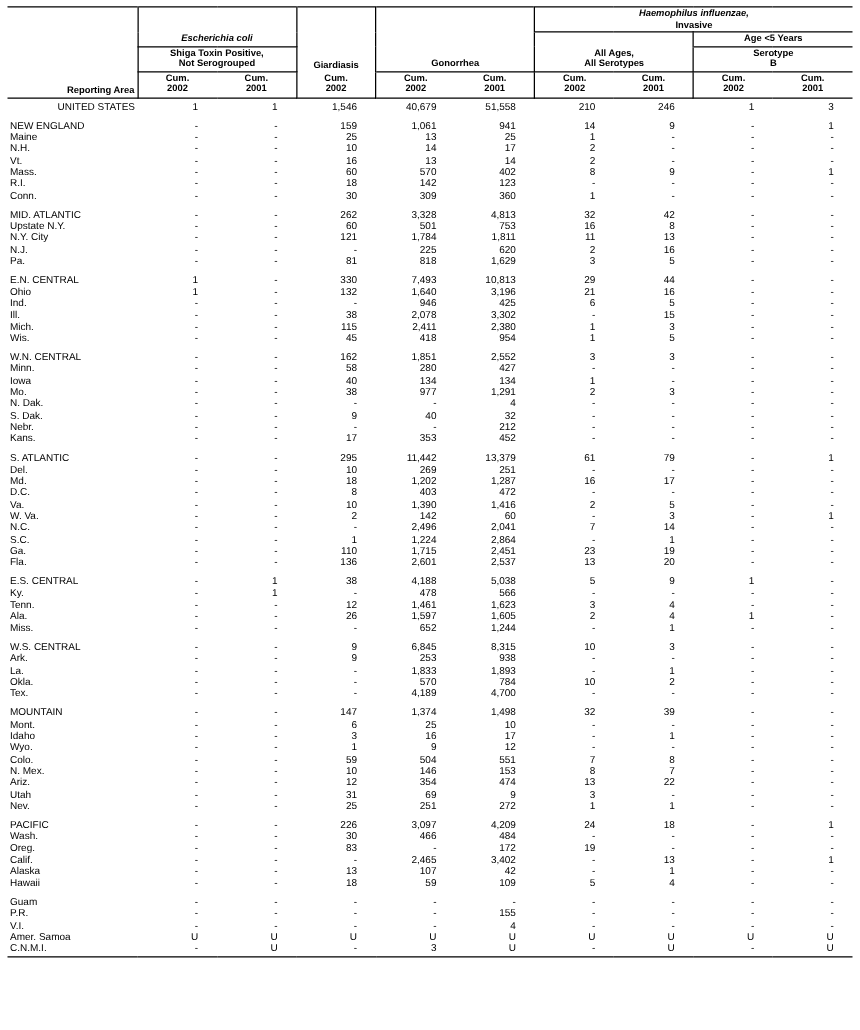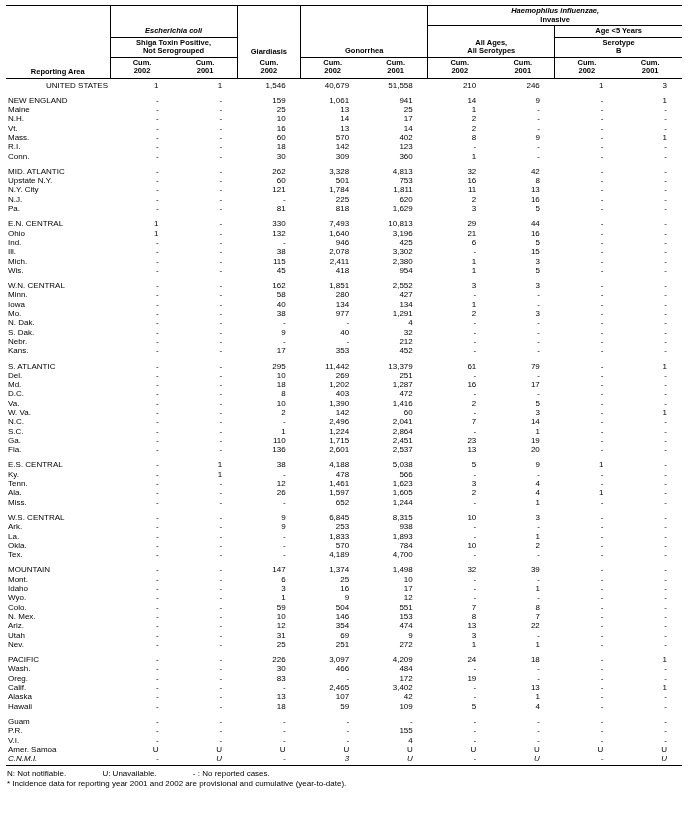--- a/index.html
+++ b/index.html
@@ -12,34 +12,34 @@
   .title {
     font-size: 9px; font-weight: bold; line-height: 11px;
     margin-bottom: 4px; letter-spacing: 0;
   }
   table { width: 100%; border-collapse: collapse; table-layout: fixed; border-top: 1px solid #000; border-bottom: 1px solid #000; }
   col.area-col { width: 104px; }
   thead th {
     font-size: 7.5px; font-weight: bold; text-align: center;
     vertical-align: bottom; padding: 1px 2px; line-height: 8.5px;
   }
-  th.area-h { text-align: center; vertical-align: bottom; padding-left: 2px; }
+  th.area-h { text-align: right; vertical-align: bottom; padding-left: 2px; }
   .rule-b { border-bottom: 1px solid #000; }
   .vr { border-right: 1px solid #000; }
   .it { font-style: italic; }
   thead th.cumcell { padding-bottom: 2px; }
   tbody td {
     font-size: 8px; line-height: 9.3px; padding: 0 2px;
     white-space: nowrap; overflow: hidden;
   }
   tbody td.area { text-align: left; padding-left: 2px; }
   tbody td.num { text-align: right; padding-right: 15px; }
   tbody tr:first-child td { padding-top: 2px; text-align: right; }
   tbody tr.group-start td { padding-top: 6px; }
-  tbody tr:last-child td { padding-bottom: 2px; font-style: italic; }
+  tbody tr:last-child td { padding-bottom: 2px; }
   .footnotes { font-size: 8px; line-height: 10px; padding: 3px 0 0 1px; }
   .fn-row span { display: inline-block; margin-right: 34px; }
 </style>
 </head>
 <body>
 
 <div class="page">
 
 
   <table>
@@ -921,22 +921,14 @@
           <td class="num">3</td>
           <td class="num">U</td>
           <td class="num">-</td>
           <td class="num">U</td>
           <td class="num">-</td>
           <td class="num">U</td>
         </tr>
       </tbody>
   </table>
 
-  <div class="footnotes">
-    <div class="fn-row">
-      <span>N: Not notifiable.</span>
-      <span>U: Unavailable.</span>
-      <span>- : No reported cases.</span>
-    </div>
-    <div>* Incidence data for reporting year 2001 and 2002 are provisional and cumulative (year-to-date).</div>
-  </div>
 
 </div>
 
 </body></html>

